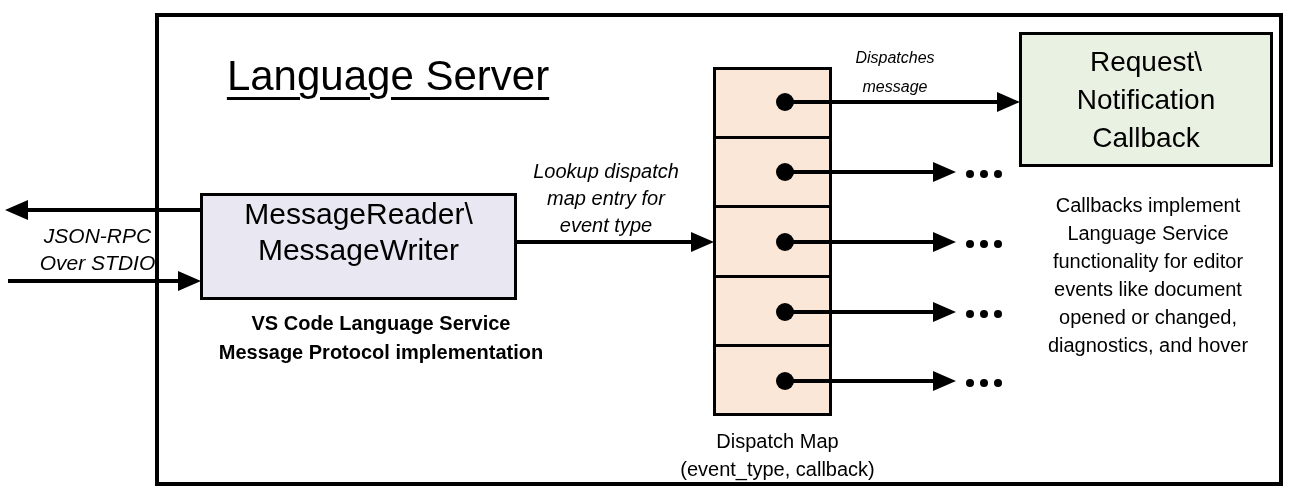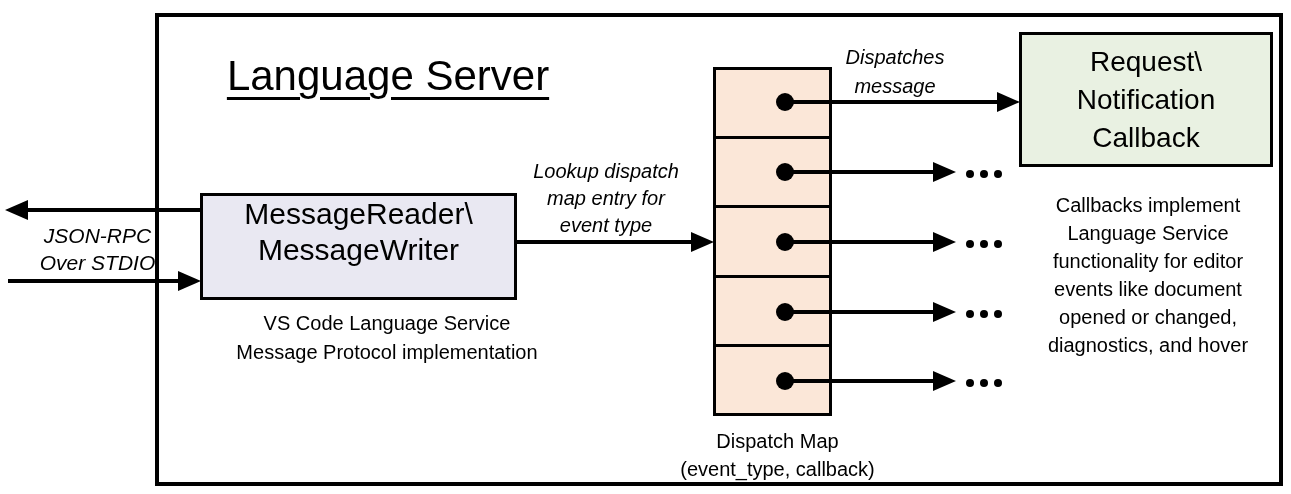--- a/index.html
+++ b/index.html
@@ -32,22 +32,22 @@
 
   
   .reader-box{
     left:200px;top:193px;width:317px;height:107px;
     background:var(--reader_fill,#E9E8F2);
     border:3px solid #000;
     display:flex;flex-direction:column;justify-content:flex-start;
     font-size:30px;line-height:36px;
   }
   .reader-caption{
-    left:206px;top:309px;width:362px;
-    font-size:20px;line-height:29px;
+    left:200px;top:309px;width:362px;
+    font-size:20px;line-height:29px;font-weight:bold;
   }
 
   
   .lookup-label{
     left:518px;top:158px;width:176px;
     font-size:20px;line-height:27px;
   }
 
   
   .dispatch-map{
@@ -61,21 +61,21 @@
   }
   .dispatch-cell:last-child{border-bottom:none;}
   .map-caption{
     left:655px;top:427px;width:245px;
     font-size:20px;line-height:28px;
   }
 
   
   .dispatches-label{
     left:826px;top:43px;width:138px;
-    font-size:20px;line-height:29px;
+    font-size:16px;line-height:29px;
   }
 
   
   .callback-box{
     left:1019px;top:32px;width:254px;height:135px;
     background:var(--callback_fill,#E9F1E2);
     border:3px solid #000;
     display:flex;flex-direction:column;justify-content:center;
     font-size:28px;line-height:38px;align-items:center;
   }

